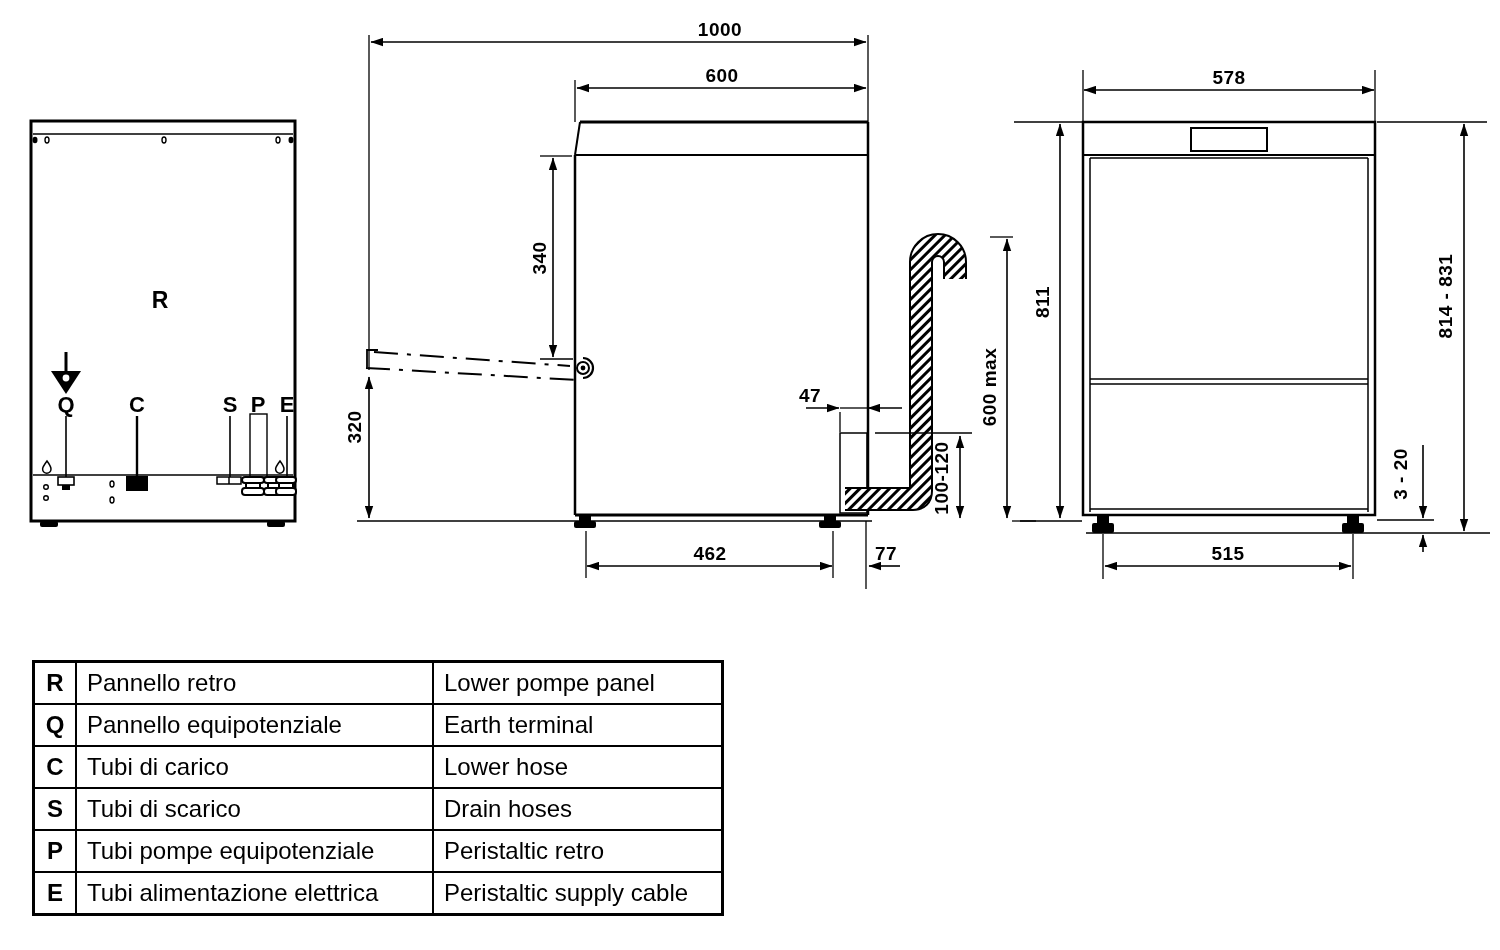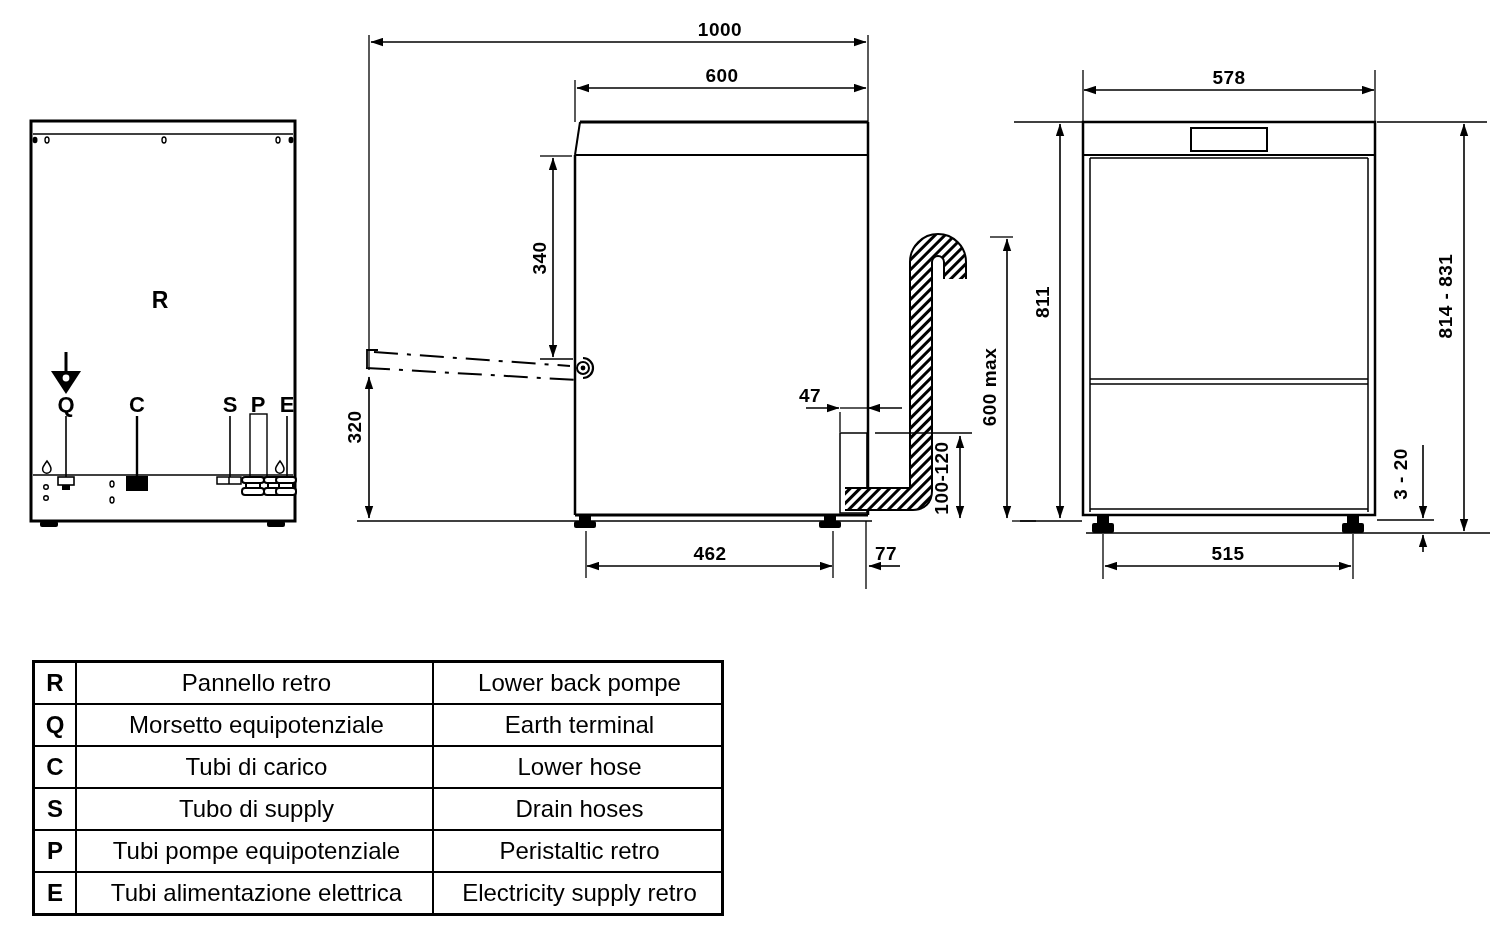--- a/index.html
+++ b/index.html
@@ -6,21 +6,21 @@
   #stage{position:relative;width:1500px;height:950px;background:#fff;overflow:hidden;
          font-family:"Liberation Sans",sans-serif;}
   svg{position:absolute;left:0;top:0;}
   svg text{font-family:"Liberation Sans",sans-serif;font-weight:bold;fill:#000;}
   .dim{font-size:19px;letter-spacing:0.5px;}
   .plabel{font-size:22px;}
   .rlabel{font-size:23px;}
   table.legend{position:absolute;left:32px;top:660px;border-collapse:collapse;
                border:3px solid #000;table-layout:fixed;}
   table.legend td{border:2px solid #000;height:40px;font-size:24px;color:#000;
-                  padding:0 6px 0 10px;white-space:nowrap;overflow:hidden;text-align:center;}
+                  padding:0 6px 0 10px;white-space:nowrap;overflow:hidden;}
   table.legend td.key{width:40px;text-align:center;font-weight:bold;padding:0;}
   table.legend td.it{width:339px;}
   table.legend td.en{width:271px;}
 </style>
 </head>
 <body>
 
 <div id="stage">
 
 <svg width="1500" height="640" viewBox="0 0 1500 640">
@@ -226,43 +226,43 @@
   <text x="1452" y="296" class="dim" text-anchor="middle" transform="rotate(-90 1452 296)">814 - 831</text>
   <text x="1407" y="474" class="dim" text-anchor="middle" transform="rotate(-90 1407 474)">3 - 20</text>
   <text x="1228" y="560" class="dim" text-anchor="middle">515</text>
 </svg>
 
 <table class="legend">
   <tbody>
     <tr>
       <td class="key">R</td>
       <td class="it">Pannello retro</td>
-      <td class="en">Lower back pompe</td>
+      <td class="en">Lower pompe panel</td>
     </tr>
     <tr>
       <td class="key">Q</td>
-      <td class="it">Morsetto equipotenziale</td>
+      <td class="it">Pannello equipotenziale</td>
       <td class="en">Earth terminal</td>
     </tr>
     <tr>
       <td class="key">C</td>
       <td class="it">Tubi di carico</td>
       <td class="en">Lower hose</td>
     </tr>
     <tr>
       <td class="key">S</td>
-      <td class="it">Tubo di supply</td>
+      <td class="it">Tubi di scarico</td>
       <td class="en">Drain hoses</td>
     </tr>
     <tr>
       <td class="key">P</td>
       <td class="it">Tubi pompe equipotenziale</td>
       <td class="en">Peristaltic retro</td>
     </tr>
     <tr>
       <td class="key">E</td>
       <td class="it">Tubi alimentazione elettrica</td>
-      <td class="en">Electricity supply retro</td>
+      <td class="en">Peristaltic supply cable</td>
     </tr>
   </tbody>
 </table>
 
 </div>
 
 </body></html>

